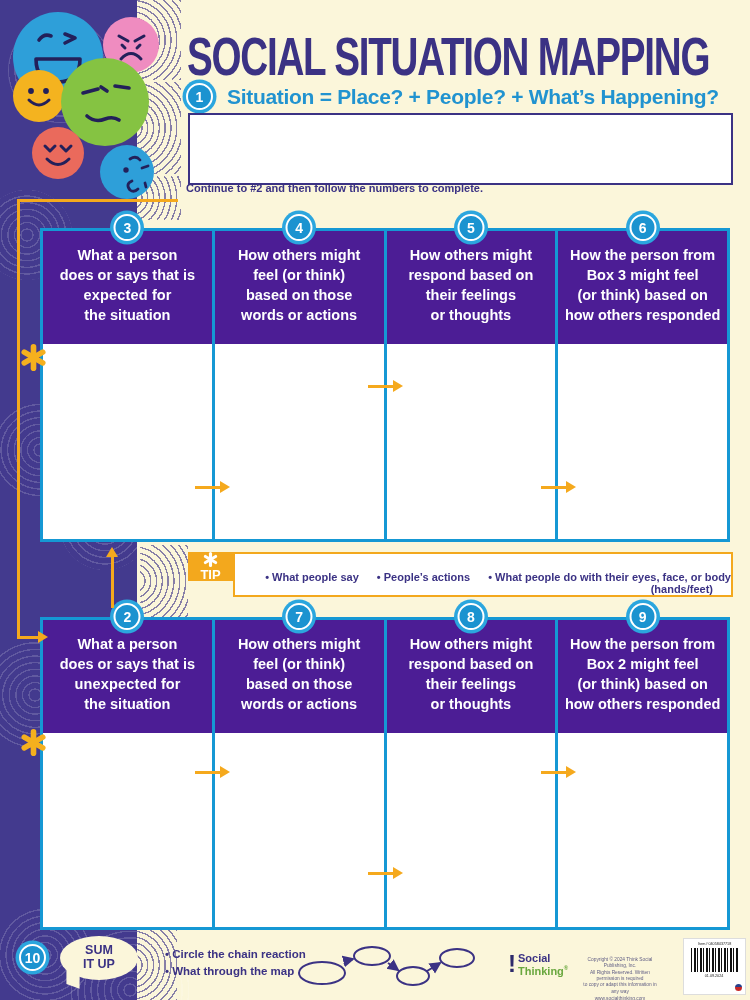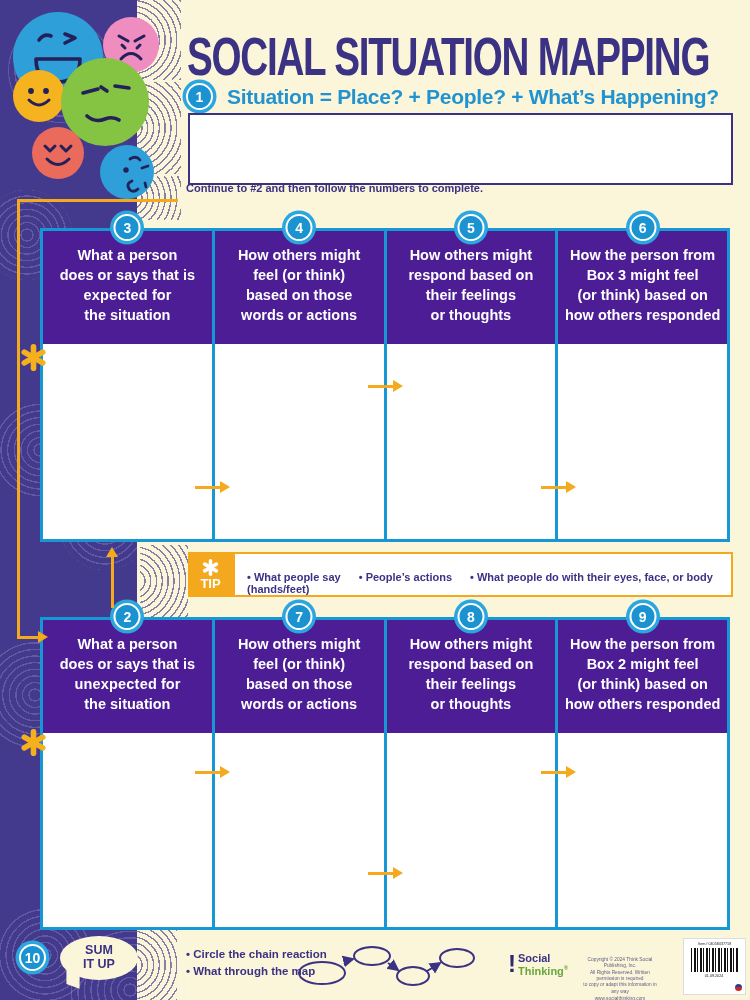--- a/index.html
+++ b/index.html
@@ -49,37 +49,37 @@
   .harrow::after{content:"";position:absolute;right:-9px;top:-5px;border-left:10px solid #f5a91d;
                  border-top:6.5px solid transparent;border-bottom:6.5px solid transparent;}
   .uparrow{position:absolute;width:3px;background:#f5a91d;z-index:5;}
   .uparrow::before{content:"";position:absolute;top:-9px;left:-5px;border-bottom:10px solid #f5a91d;
                    border-left:6.5px solid transparent;border-right:6.5px solid transparent;}
   .bracket{position:absolute;background:#f5a91d;z-index:2;}
 
   .aster{position:absolute;z-index:5;width:27px;height:27px;}
 
   
-  .tip-square{position:absolute;left:188px;top:552px;width:45px;height:45px;background:#f3a81d;z-index:3;
+  .tip-square{position:absolute;left:188px;top:552px;width:45px;height:29px;background:#f3a81d;z-index:3;
               display:flex;flex-direction:column;align-items:center;justify-content:center;}
   .tip-square .tip-word{color:#fff;font-weight:bold;font-size:13px;line-height:1;margin-top:1px;}
   .tip-box{position:absolute;left:233px;top:552px;width:500px;height:45px;background:#fff;
            border:2.5px solid #f3a81d;box-sizing:border-box;z-index:3;
            display:flex;flex-direction:column;justify-content:center;padding-left:12px;}
   .tip-line1{color:#3b3284;font-weight:bold;font-size:11px;}
-  .tip-line2{color:#3b3284;font-weight:bold;font-size:11px;margin-top:16px;}
+  .tip-line2{color:#3b3284;font-weight:bold;font-size:11px;margin-top:16px;text-align:right;}
   .tip-item{margin-right:18px;}
 
   
   .sum-bubble{position:absolute;left:60px;top:936px;width:78px;height:44px;background:#fbf6da;
               border-radius:50%;z-index:2;display:flex;flex-direction:column;align-items:center;
               justify-content:center;color:#3b3284;font-weight:bold;font-size:12.5px;line-height:1.1;}
   .sum-tail{position:absolute;left:66px;top:972px;width:14px;height:14px;background:#fbf6da;
             transform:rotate(20deg) skew(20deg);z-index:1;}
-  .footer-bullets{position:absolute;left:186px;top:946px;color:#3b3284;font-weight:bold;
+  .footer-bullets{position:absolute;left:165px;top:946px;color:#3b3284;font-weight:bold;
                   font-size:11.5px;line-height:1.5;z-index:2;}
   .chain{position:absolute;left:295px;top:936px;z-index:2;}
   .logo{position:absolute;left:508px;top:953px;display:flex;align-items:flex-start;gap:2px;z-index:2;}
   .logo-bang{color:#2d2a6b;font-weight:bold;font-size:24px;line-height:.9;}
   .logo-col{display:flex;flex-direction:column;font-weight:bold;font-size:11px;line-height:1.05;}
   .logo-social{color:#3b3284;}
   .logo-thinking{color:#69a73e;}
   .logo-mark{font-size:6px;vertical-align:super;}
   .copyright{position:absolute;left:580px;top:956px;width:100px;text-align:center;color:#5f5d84;
              font-size:6px;line-height:1.35;transform:scale(.8);transform-origin:top left;z-index:2;}

